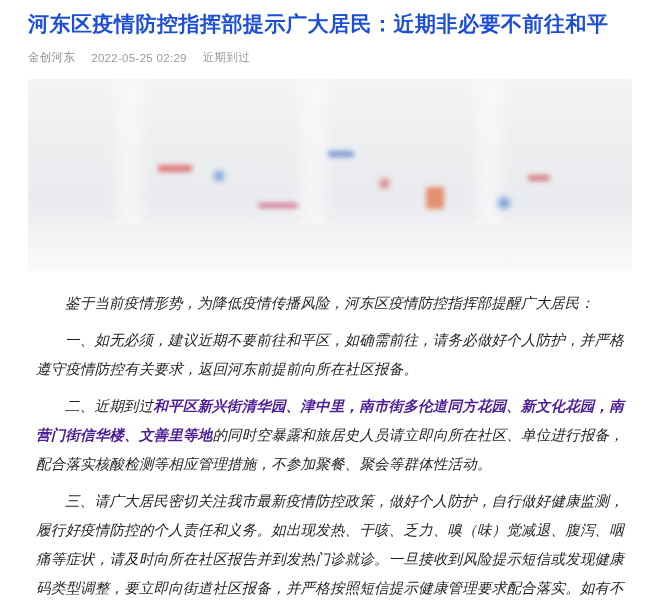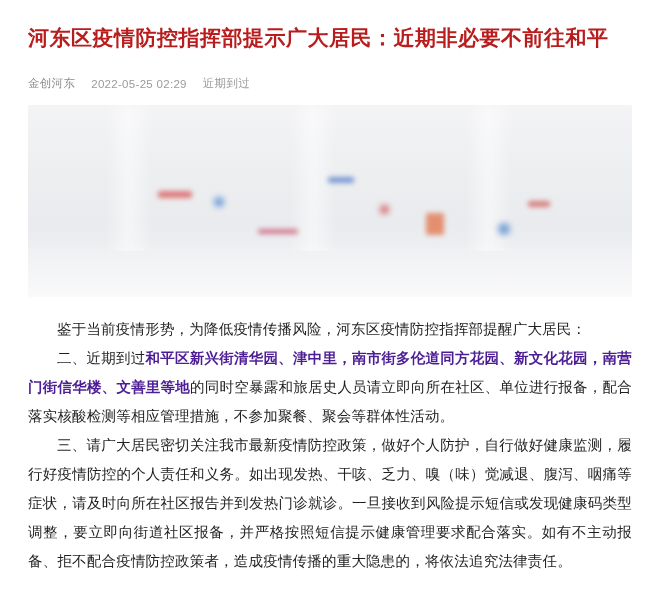--- a/index.html
+++ b/index.html
@@ -16,28 +16,28 @@
   }
   .article {
     width: 660px;
     box-sizing: border-box;
     padding: 0 28px;
   }
   .headline {
     font-family: "Liberation Sans", sans-serif;
     font-size: 21px;
     font-weight: bold;
-    color: #b91c1c;
+    color: #1d4ed8;
     letter-spacing: 0.5px;
     line-height: 1.35;
-    margin: 24px 0 0 0;
+    margin: 10px 0 0 0;
     padding: 0;
   }
   .meta {
-    margin-top: 24px;
+    margin-top: 12px;
     display: flex;
     align-items: center;
     font-size: 11.5px;
     color: #9b9b9b;
     letter-spacing: 0.3px;
   }
   .meta .source {
     color: #8c8c8c;
   }
   .meta .time {
@@ -93,22 +93,23 @@
   }
   .body {
     margin-top: 18px;
     font-size: 14.5px;
     line-height: 2.0;
     color: #1f1f1f;
     letter-spacing: 0.2px;
     text-align: justify;
   }
   .body p {
-    margin: 0;
+    margin: 8px;
     text-indent: 2em;
+    font-style: italic;
   }
   .hl {
     color: #4c1d95;
     font-weight: bold;
   }
 </style>
 </head>
 <body>
 
 <div class="article">
@@ -132,17 +133,18 @@
     <div class="blur-bar" style="left:398px; top:108px; width:18px; height:22px; background:#e2683c;"></div>
     <div class="blur-bar" style="left:230px; top:124px; width:40px; height:5px; background:#c94b6a;"></div>
     <div class="blur-dot" style="left:470px; top:118px; width:12px; height:12px; background:#4c86cc;"></div>
     <div class="blur-bar" style="left:500px; top:96px; width:22px; height:6px; background:#d05050;"></div>
     <div class="band"></div>
     <div class="floor"></div>
   </div>
 
   <div class="body">
     <p>鉴于当前疫情形势，为降低疫情传播风险，河东区疫情防控指挥部提醒广大居民：</p>
+    <p>一、如无必须，建议近期不要前往和平区，如确需前往，请务必做好个人防护，并严格遵守疫情防控有关要求，返回河东前提前向所在社区报备。</p>
     <p><span>二、近期到过</span><span class="hl">和平区新兴街清华园、津中里，南市街多伦道同方花园、新文化花园，南营门街信华楼、文善里等地</span><span>的同时空暴露和旅居史人员请立即向所在社区、单位进行报备，配合落实核酸检测等相应管理措施，不参加聚餐、聚会等群体性活动。</span></p>
     <p>三、请广大居民密切关注我市最新疫情防控政策，做好个人防护，自行做好健康监测，履行好疫情防控的个人责任和义务。如出现发热、干咳、乏力、嗅（味）觉减退、腹泻、咽痛等症状，请及时向所在社区报告并到发热门诊就诊。一旦接收到风险提示短信或发现健康码类型调整，要立即向街道社区报备，并严格按照短信提示健康管理要求配合落实。如有不主动报备、拒不配合疫情防控政策者，造成疫情传播的重大隐患的，将依法追究法律责任。</p>
   </div>
 
 </div>
 
 </body></html>

